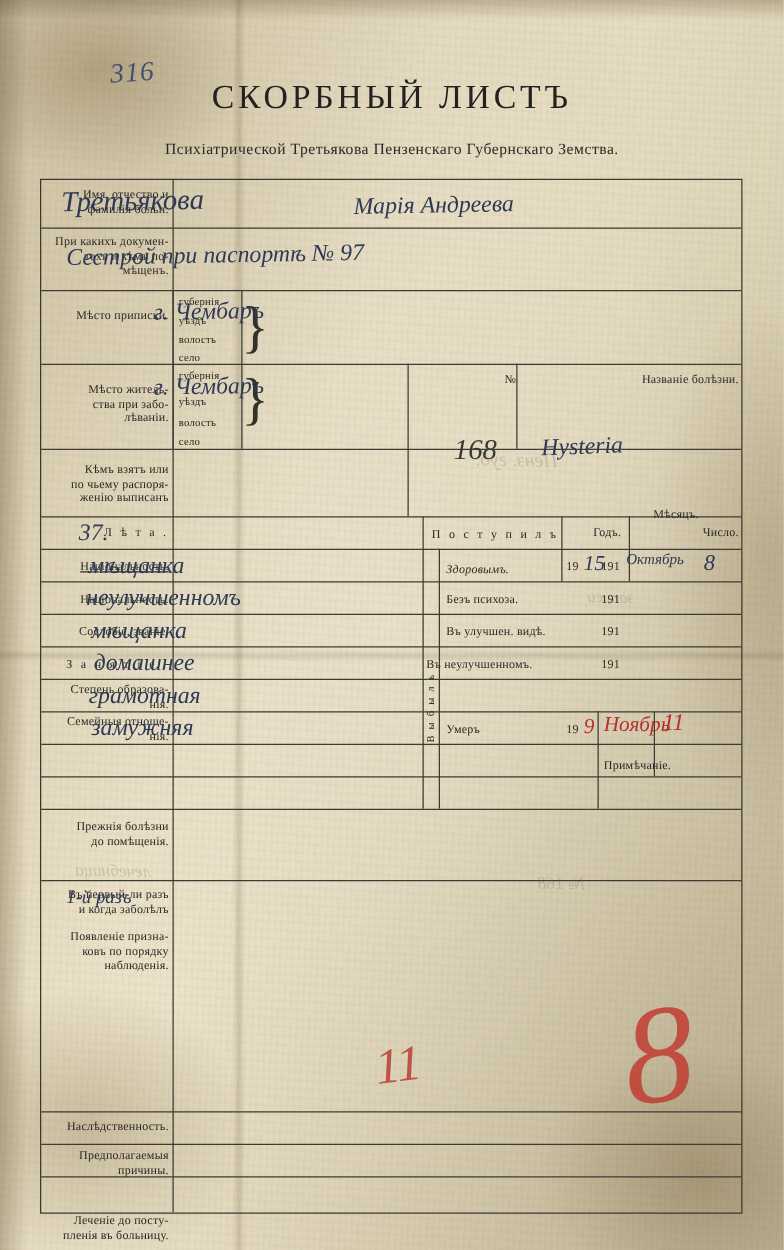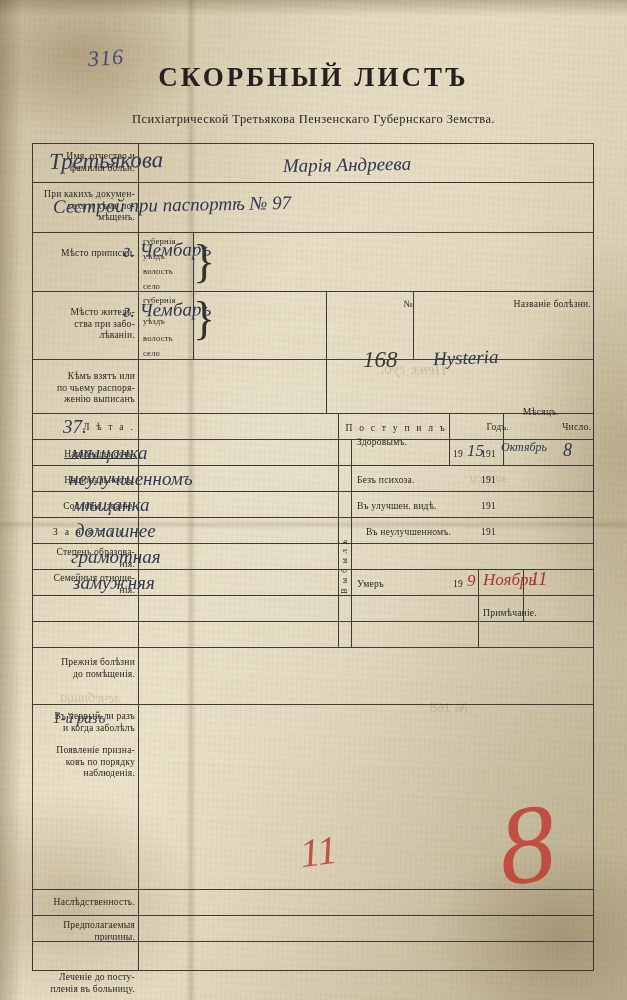--- a/index.html
+++ b/index.html
@@ -29,21 +29,21 @@
 
   
   .printed{color:#2b2a26;}
   #pgnum{
     position:absolute;left:88px;top:45px;
     font-family:"Liberation Serif", serif;font-size:22px;color:#2f3f6b;
     transform:rotate(-4deg);letter-spacing:1px;opacity:.85;
   }
   #title{
     position:absolute;left:0;right:0;top:62px;text-align:center;
-    font-family:"Liberation Serif", serif;font-weight:bold;
+    font-family:"Liberation Serif", serif;font-weight:normal;
     font-size:27px;letter-spacing:3px;color:#232220;
   }
   #subtitle{
     position:absolute;left:0;right:0;top:112px;text-align:center;
     font-size:12.5px;letter-spacing:.4px;color:#2a2926;
   }
 
   
   #tbl{
     position:absolute;left:32px;top:143px;width:560px;height:826px;
@@ -198,29 +198,29 @@
     <div class="lbl sm" style="left:110px;top:151px;">губернія</div>
     <div class="lbl sm" style="left:110px;top:172px;">уѣздъ</div>
     <div class="lbl sm" style="left:110px;top:189px;">волость</div>
     <div class="lbl sm" style="left:110px;top:204px;">село</div>
     <div class="brace" style="left:160px;top:152px;font-size:46px;">}</div>
 
     <div class="lbl c" style="left:295px;top:154px;width:85px;">№</div>
     <div class="lbl c" style="left:382px;top:154px;width:176px;">Названіе болѣзни.</div>
 
     <div class="lbl c sp" style="left:308px;top:278px;width:106px;">П о с т у п и л ъ</div>
-    <div class="lbl c" style="left:424px;top:277px;width:52px;">Годъ.</div>
+    <div class="lbl c" style="left:412px;top:277px;width:52px;">Годъ.</div>
     <div class="lbl c" style="left:472px;top:262px;width:54px;">Мѣсяцъ.</div>
     <div class="lbl c" style="left:528px;top:277px;width:30px;">Число.</div>
 
     <div class="vert" style="left:307px;top:330px;height:120px;">В ы б ы л ъ</div>
-    <div class="lbl" style="left:324px;top:292px;">Здоровымъ.</div>
+    <div class="lbl" style="left:324px;top:306px;font-style:italic;">Здоровымъ.</div>
     <div class="lbl" style="left:324px;top:330px;">Безъ психоза.</div>
     <div class="lbl" style="left:324px;top:356px;">Въ улучшен. видѣ.</div>
-    <div class="lbl" style="left:333px;top:382px;text-align:right;">Въ неулучшенномъ.</div>
+    <div class="lbl" style="left:308px;top:382px;text-align:right;">Въ неулучшенномъ.</div>
     <div class="lbl" style="left:324px;top:434px;">Умеръ</div>
     <div class="lbl" style="left:450px;top:463px;">Примѣчаніе.</div>
 
     <div class="lbl" style="left:448px;top:304px;">191</div>
     <div class="lbl" style="left:448px;top:330px;">191</div>
     <div class="lbl" style="left:448px;top:356px;">191</div>
     <div class="lbl" style="left:448px;top:382px;">191</div>
 
     <div class="hand ink1 big" style="left:16px;top:4px;transform:rotate(-1deg);">Третьякова</div>
     <div class="hand ink1 med" style="left:250px;top:10px;transform:rotate(-1deg);">Марія Андреева</div>

